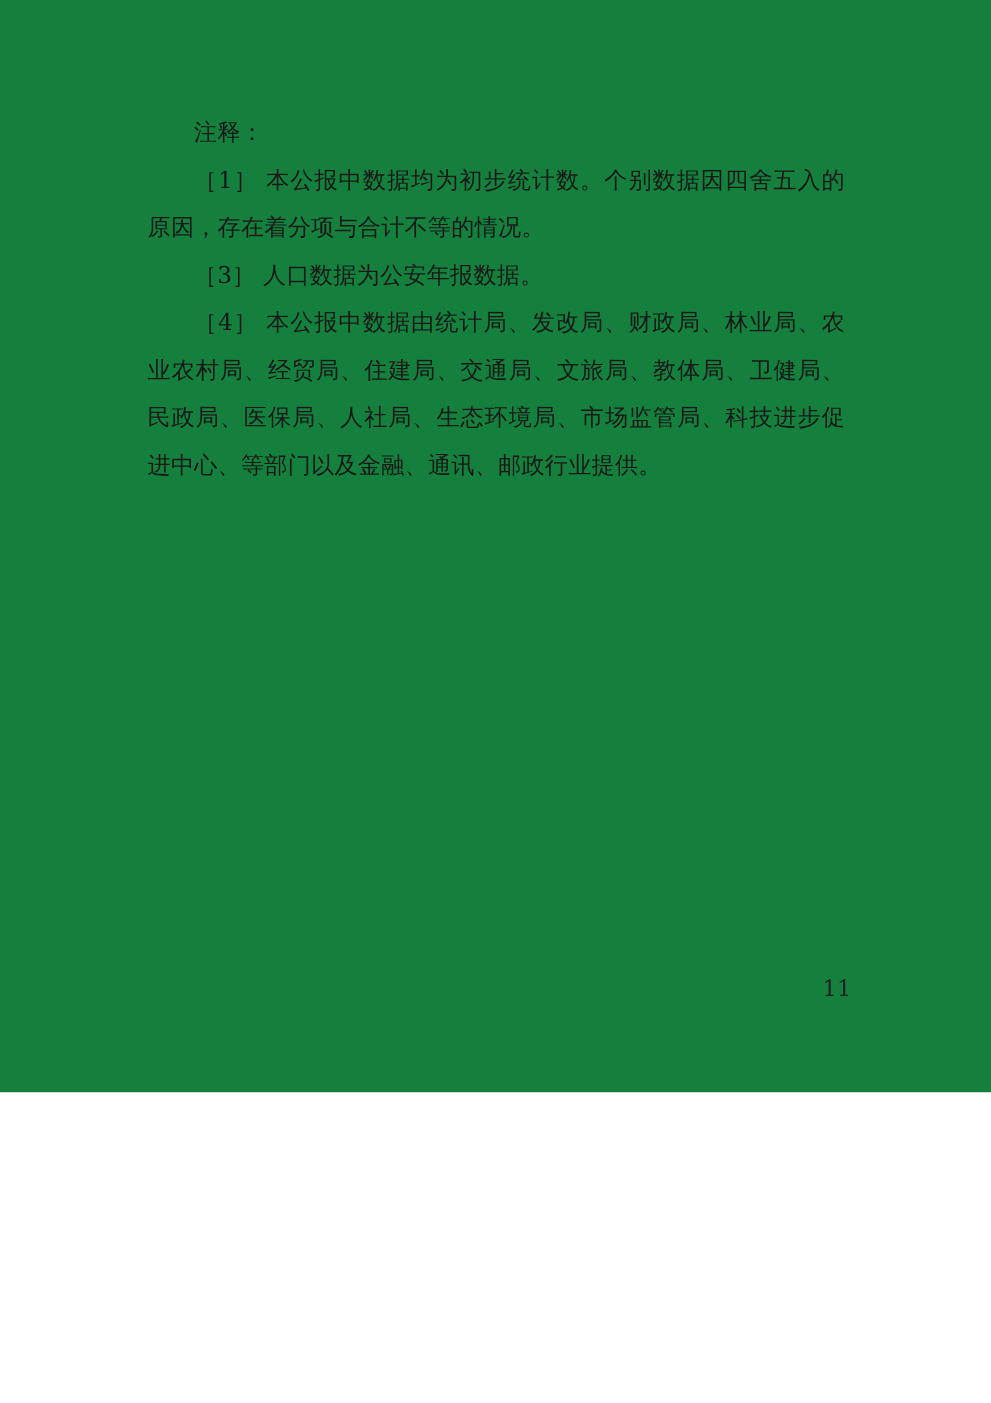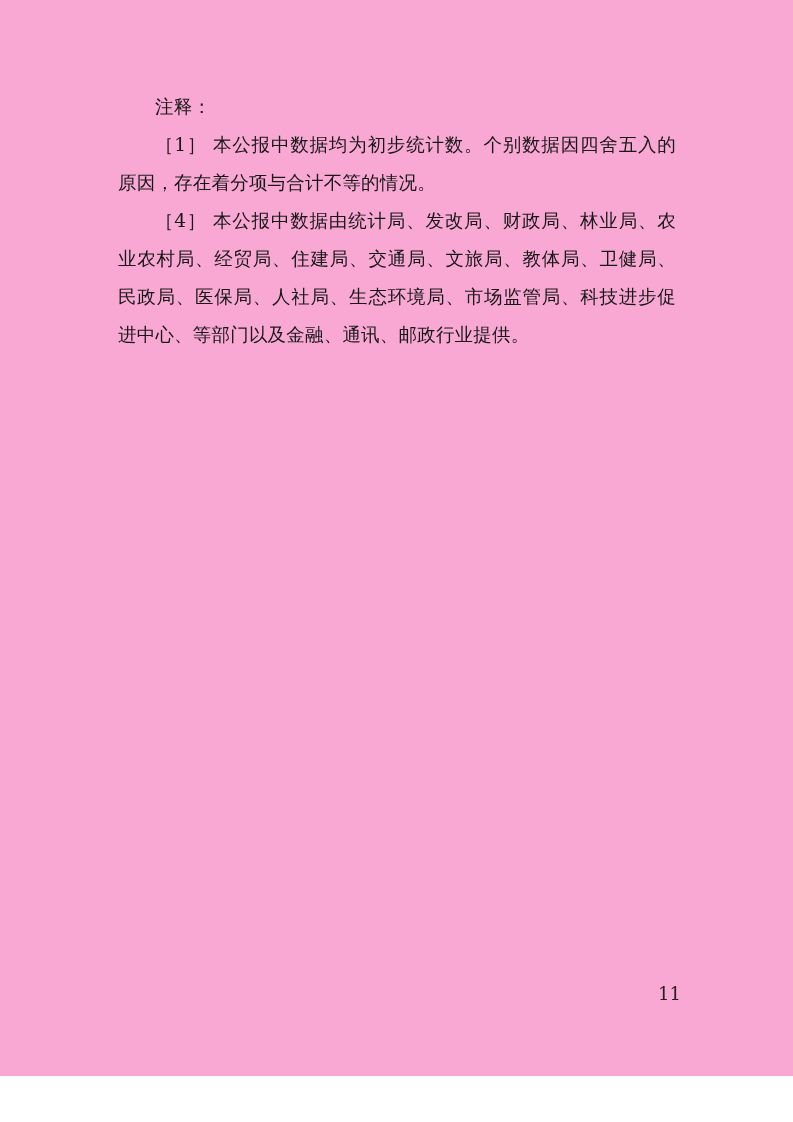--- a/index.html
+++ b/index.html
@@ -3,22 +3,22 @@
 <meta charset="utf-8">
 <style>
   html, body {
     margin: 0;
     padding: 0;
     background: #ffffff;
   }
   .page {
     position: relative;
     width: 793px;
-    height: 1076px;
-    background: #f9a8d4;
+    height: 874px;
+    background: #15803d;
     margin: 0 auto;
     overflow: hidden;
     font-family: "DejaVu Serif", "Liberation Serif", serif;
     color: #1a1a1a;
   }
   .content {
     position: absolute;
     left: 118px;
     top: 88px;
     width: 558px;
@@ -47,16 +47,17 @@
     color: #222222;
   }
 </style>
 </head>
 <body>
 
 <div class="page">
   <div class="content">
     <p class="para note-label">注释：</p>
     <p class="para indent2">［1］ 本公报中数据均为初步统计数。个别数据因四舍五入的原因，存在着分项与合计不等的情况。</p>
+    <p class="para indent2">［3］ 人口数据为公安年报数据。</p>
     <p class="para indent2">［4］ 本公报中数据由统计局、发改局、财政局、林业局、农业农村局、经贸局、住建局、交通局、文旅局、教体局、卫健局、民政局、医保局、人社局、生态环境局、市场监管局、科技进步促进中心、等部门以及金融、通讯、邮政行业提供。</p>
   </div>
   <div class="page-number">11</div>
 </div>
 
 </body></html>

